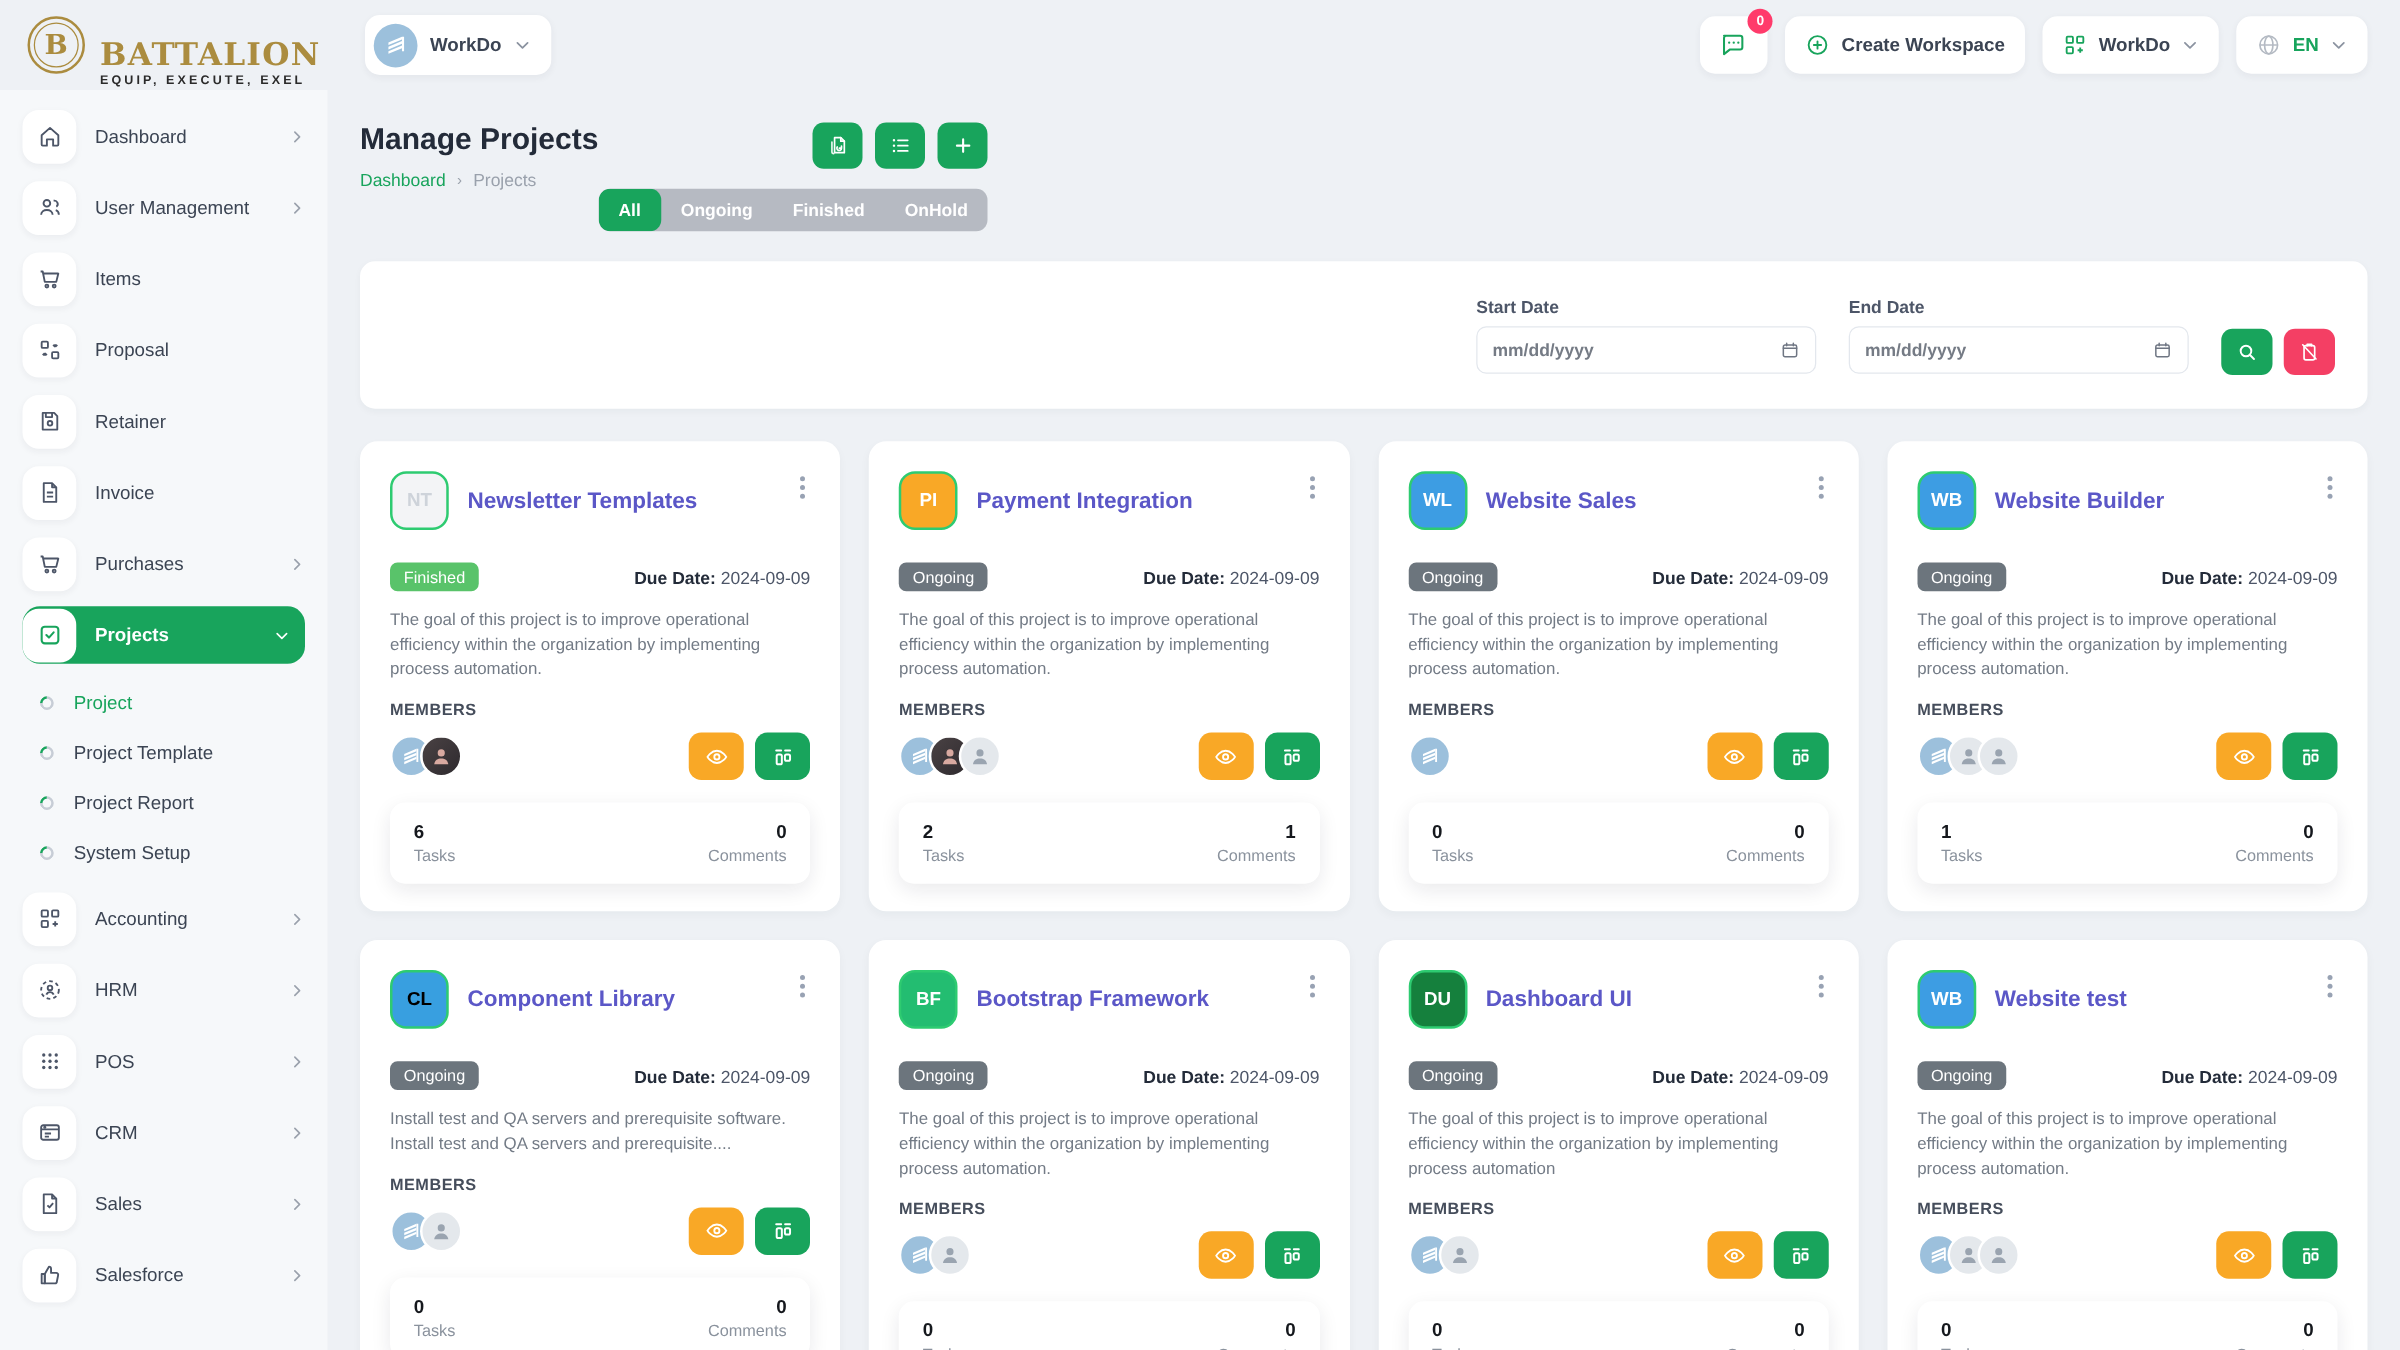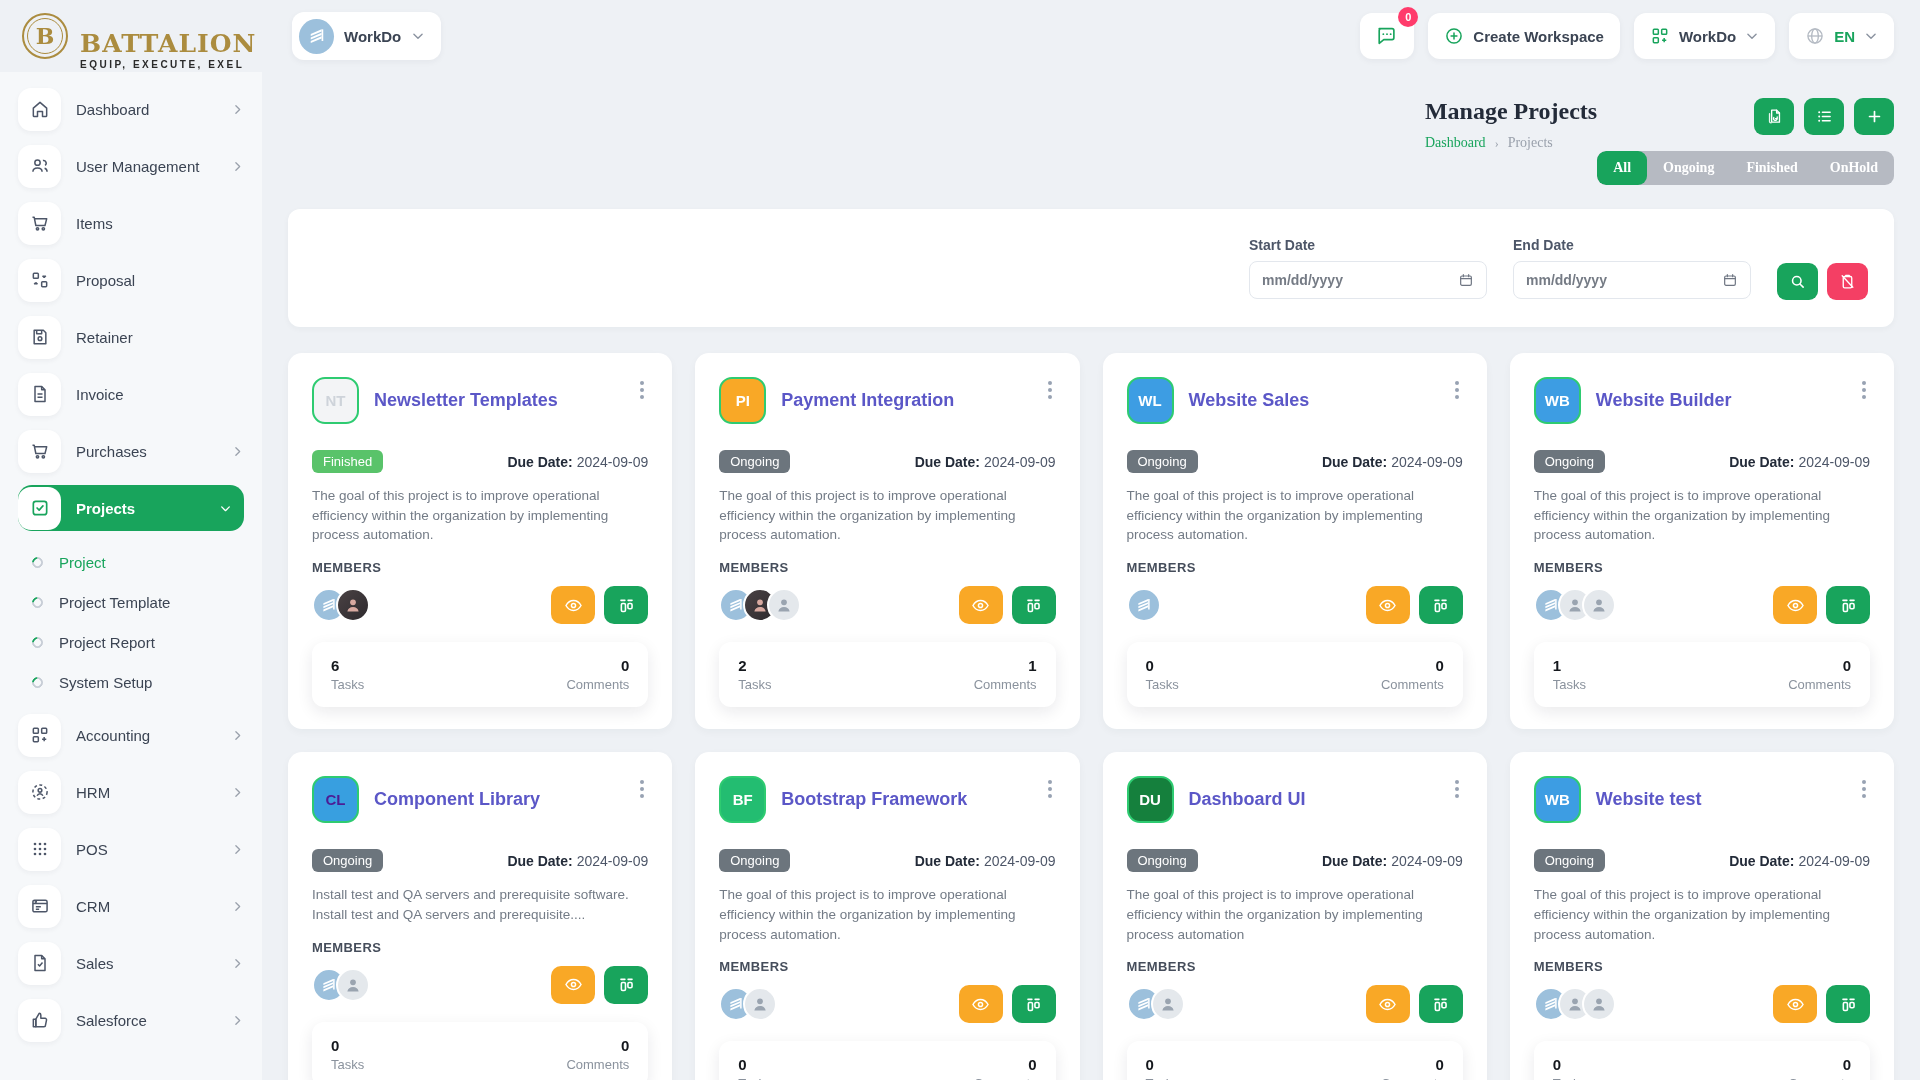--- a/index.html
+++ b/index.html
@@ -53,42 +53,42 @@
   .nav-item.active .nav-chev { color:#fff; }
   .subnav { margin:2px 0 10px 14px; }
   .subnav-item { display:flex; align-items:center; gap:16px; height:40px; cursor:pointer; }
   .sub-dot { width:11px; height:11px; border-radius:50%; border:2px solid #c7cdd6; border-top-color:#18a45c;
     transform:rotate(-45deg); flex:none; }
   .subnav-item span { font-size:15px; color:#3b4453; }
   .subnav-item.active span { color:#18a45c; }
 
   
   .main { position:absolute; top:72px; left:262px; right:0; bottom:0; padding:26px 26px 0 26px; overflow:hidden; }
-  .page-head { display:flex; justify-content:flex-end;font-family:Liberation Serif, serif; }
+  .page-head { display:flex; justify-content:flex-start; }
   .page-title { font-size:24px; font-weight:600; color:#232b39; }
   .breadcrumb { display:flex; align-items:center; gap:9px; margin-top:10px; font-size:14px; }
   .bc-link { color:#18a45c; cursor:pointer; }
   .bc-sep { color:#9aa1ac; font-size:12px; }
   .bc-current { color:#9aa1ac; }
 
   .head-right { display:flex; flex-direction:column; align-items:flex-end; gap:16px; }
   .icon-btn-row { display:flex; gap:10px; }
   .sq-btn { width:40px; height:37px; border-radius:9px; background:#18a45c; display:flex; align-items:center;
     justify-content:center; cursor:pointer; border:none; }
   .sq-btn svg { width:17px; height:17px; color:#fff; }
   .seg { display:flex; background:#b6bac2; border-radius:9px; overflow:hidden; }
   .seg-item { padding:9px 16px; font-size:14px; font-weight:bold; color:#fff; cursor:pointer; border-radius:9px; }
   .seg-item.active { background:#18a45c; }
 
   .filter-card { margin-top:24px; background:#fff; border-radius:12px; height:118px;
     display:flex; justify-content:flex-end; align-items:center; gap:26px; padding:0 26px;
     box-shadow:0 2px 6px rgba(30,41,59,.04); }
   .f-group { display:flex; flex-direction:column; gap:8px;font-weight:bold; }
   .f-label { font-size:14px; color:#4d5668; }
-  .f-input { width:238px; height:38px; border:1px solid #e3e7ed; border-radius:8px; display:flex;
+  .f-input { width:272px; height:38px; border:1px solid #e3e7ed; border-radius:8px; display:flex;
     align-items:center; padding:0 12px; font-size:14px; color:#757b85; cursor:text; background:#fff; }
   .f-input .cal { margin-left:auto; width:16px; height:16px; color:#6f7683; }
   .f-btns { display:flex; gap:9px; align-self:center; margin-top:26px; }
   .f-btn { width:41px; height:37px; border-radius:9px; border:none; display:flex; align-items:center;
     justify-content:center; cursor:pointer; }
   .f-btn svg { width:17px; height:17px; color:#fff; }
   .f-search { background:#18a45c; }
   .f-reset { background:#f43f64; }
 
   
@@ -825,21 +825,21 @@
         <span class="stat-label">Tasks</span>
       </span>
       <span class="stat right">
         <span class="stat-num">0</span>
         <span class="stat-label">Comments</span>
       </span>
     </div>
   </article>
       <article class="card">
     <div class="card-head">
-      <span class="card-avatar" style="background: rgb(56, 159, 224); color: #4c1d95;">CL</span>
+      <span class="card-avatar" style="background: rgb(56, 159, 224); color: #000000;">CL</span>
       <span class="card-title">Component Library</span>
       <span class="kebab">
             <i></i>
             <i></i>
             <i></i>
           </span>
     </div>
     <div class="badge-row">
       <span class="status-badge" style="background: rgb(108, 117, 125);">Ongoing</span>
       <span class="due"><b>Due Date:</b> <span>2024-09-09</span></span>

